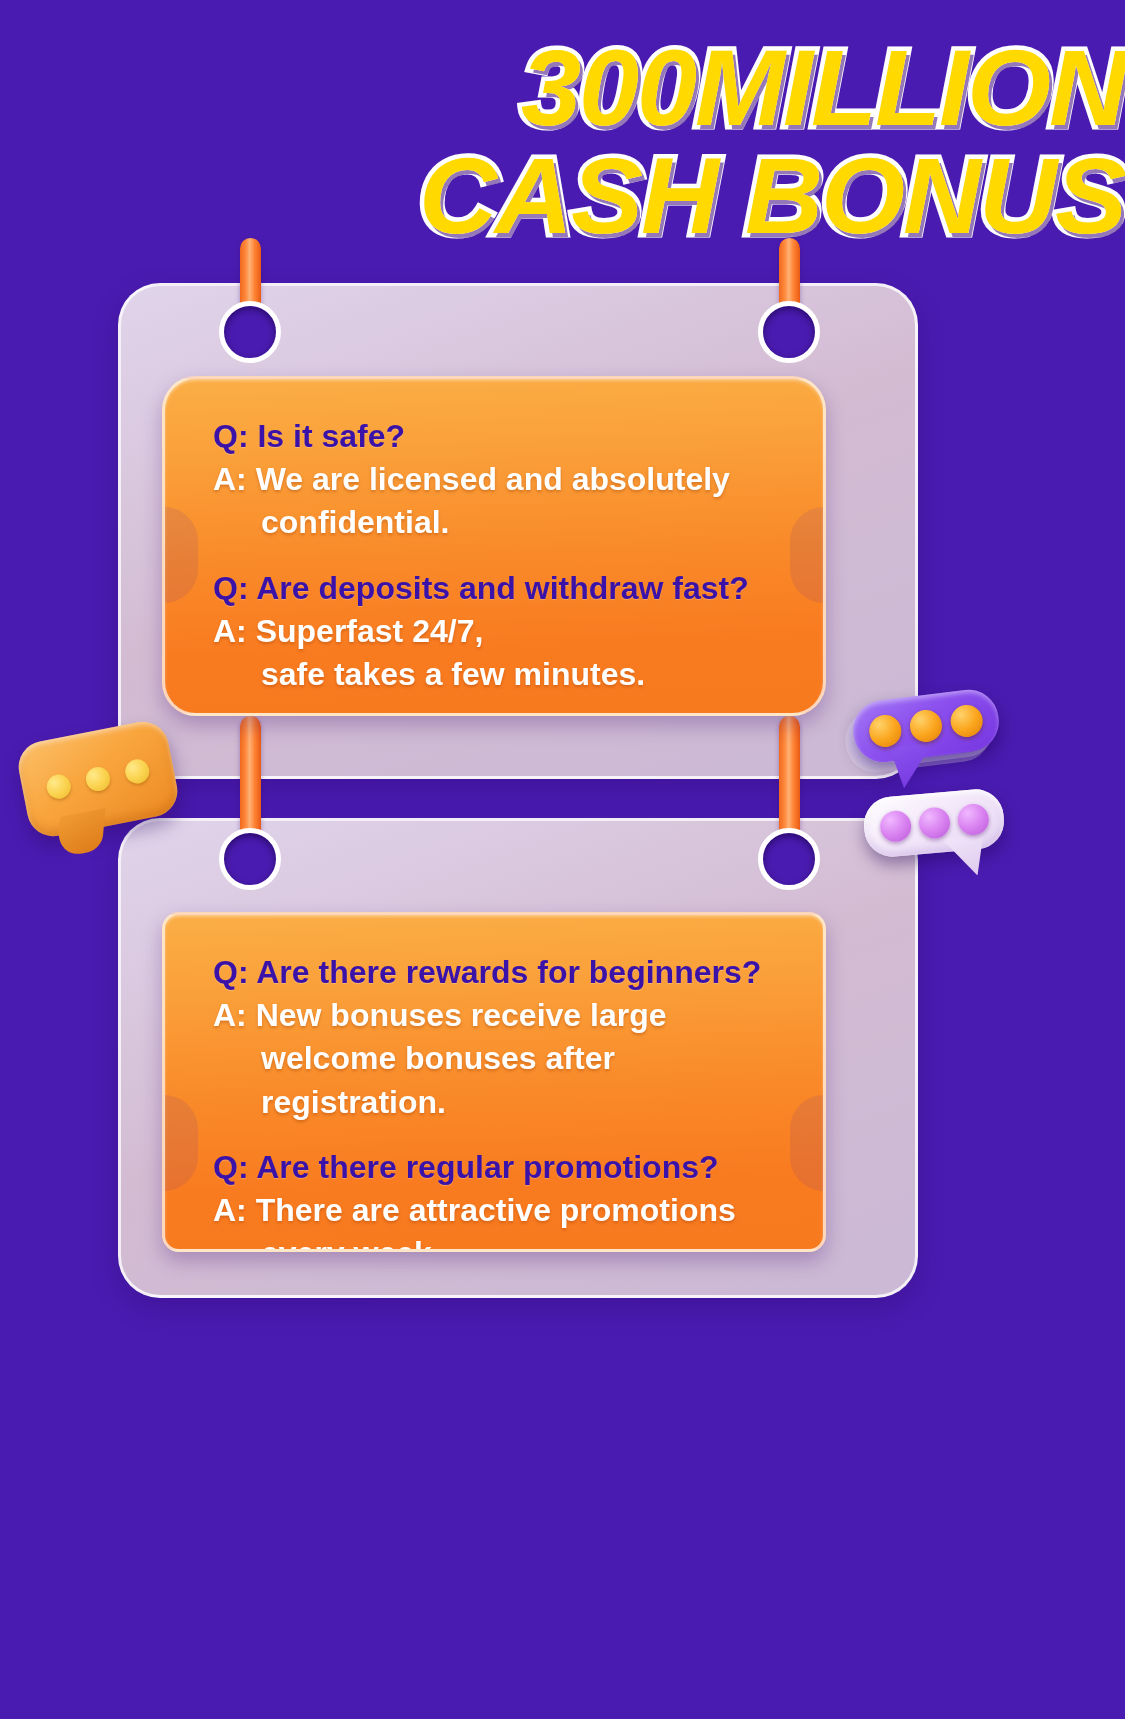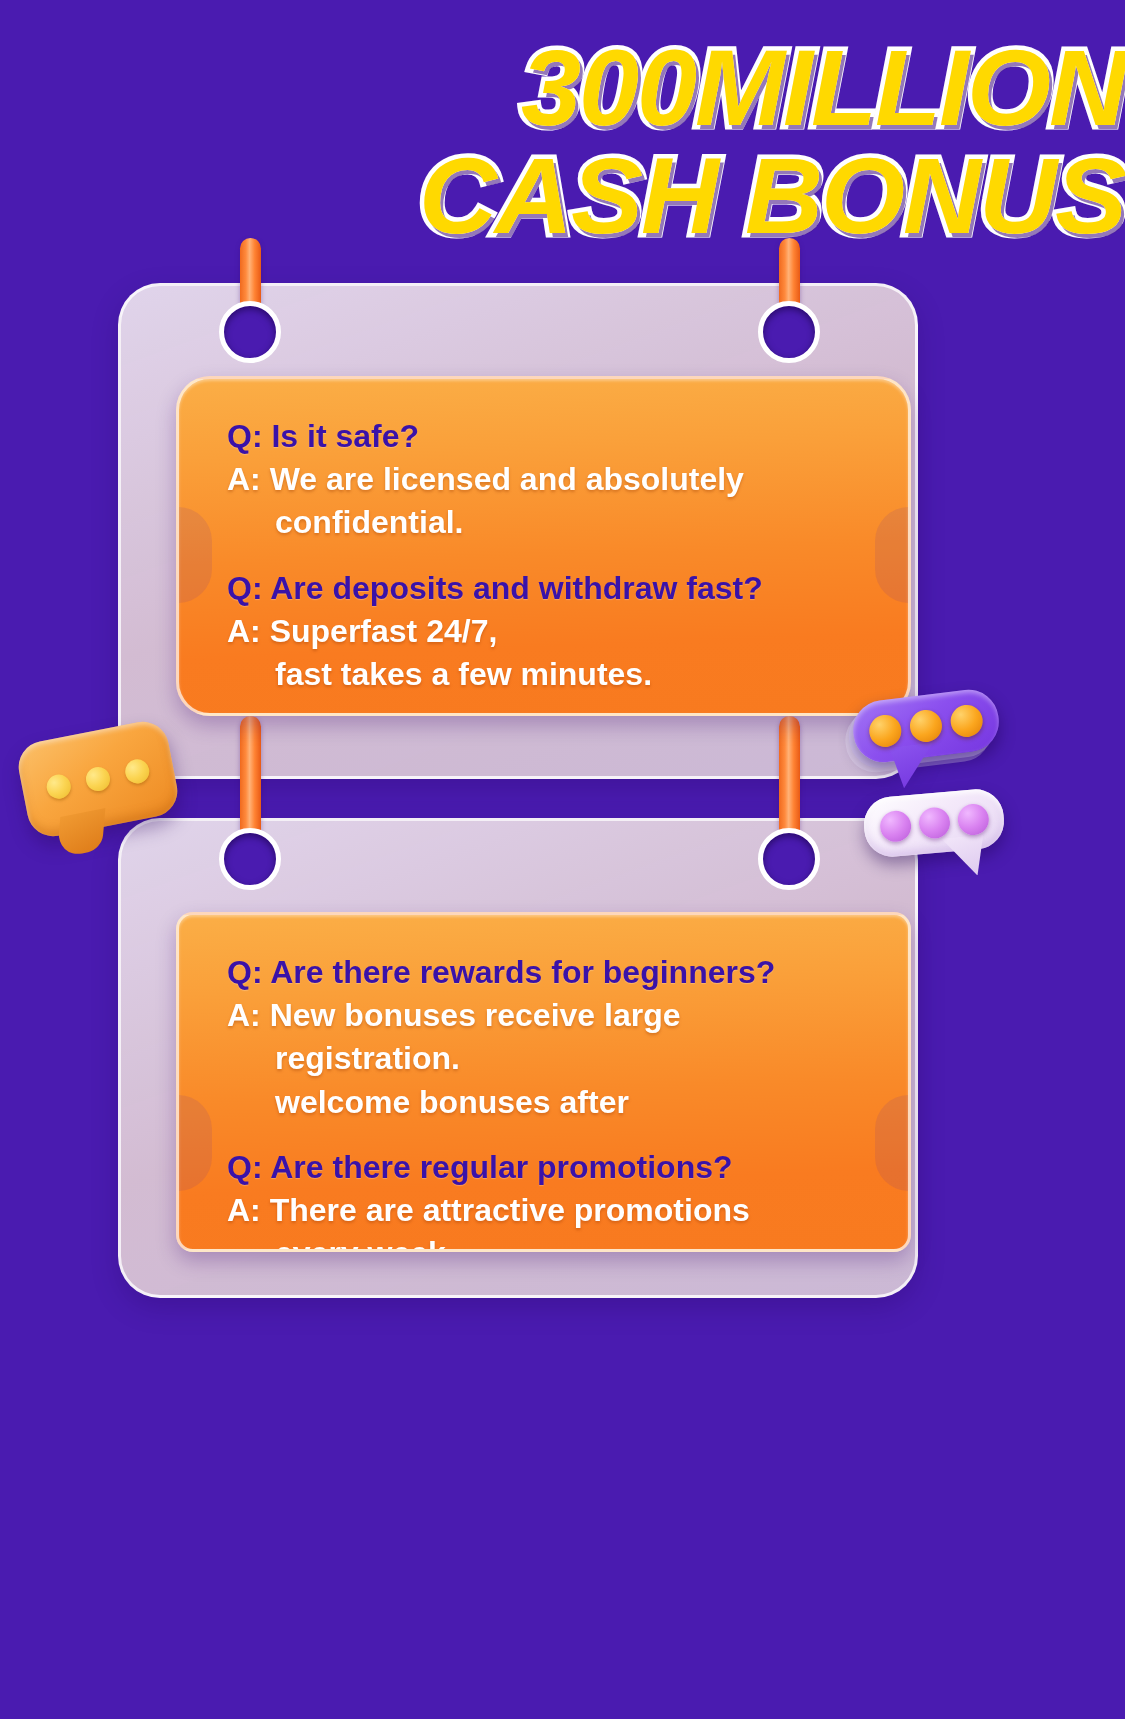--- a/index.html
+++ b/index.html
@@ -83,22 +83,22 @@
     box-shadow: inset 0 3px 7px rgba(20,0,60,0.6);
   }
   .pin-1 { left: 219px; top: 301px; }
   .pin-2 { left: 758px; top: 301px; }
   .pin-3 { left: 219px; top: 828px; }
   .pin-4 { left: 758px; top: 828px; }
 
   
   .card {
     position: absolute;
-    left: 176px;
-    width: 735px;
+    left: 162px;
+    width: 664px;
     border-radius: 34px;
     border: 3px solid rgba(255,255,255,0.70);
     background: linear-gradient(178deg,
         #FBAE46 0%,
         #FAA03A 22%,
         #F98A29 52%,
         #F97B20 78%,
         #F87A1F 100%);
     box-shadow: 0 9px 20px rgba(60,10,110,0.28),
                 inset 0 2px 3px rgba(255,255,255,0.35);
@@ -270,38 +270,38 @@
 
   <div class="qa-group">
     <div class="line q">Q: Is it safe?</div>
     <div class="line a">A: We are licensed and absolutely</div>
     <div class="line a indent">confidential.</div>
   </div>
 
   <div class="qa-group">
     <div class="line q">Q: Are deposits and withdraw fast?</div>
     <div class="line a">A: Superfast 24/7,</div>
-    <div class="line a indent">fast takes a few minutes.</div>
+    <div class="line a indent">safe takes a few minutes.</div>
   </div>
 </div>
 
 <div class="panel panel-bottom"></div>
 
 <div class="pin pin-3"></div>
 <div class="pin pin-4"></div>
 
 <div class="card card-bottom">
   <div class="notch notch-l"></div>
   <div class="notch notch-r"></div>
 
   <div class="qa-group">
     <div class="line q">Q: Are there rewards for beginners?</div>
     <div class="line a">A: New bonuses receive large</div>
+    <div class="line a indent">welcome bonuses after</div>
     <div class="line a indent">registration.</div>
-    <div class="line a indent">welcome bonuses after</div>
   </div>
 
   <div class="qa-group">
     <div class="line q">Q: Are there regular promotions?</div>
     <div class="line a">A: There are attractive promotions</div>
     <div class="line a indent">every week.</div>
   </div>
 </div>
 
 <div class="bubble-orange">

